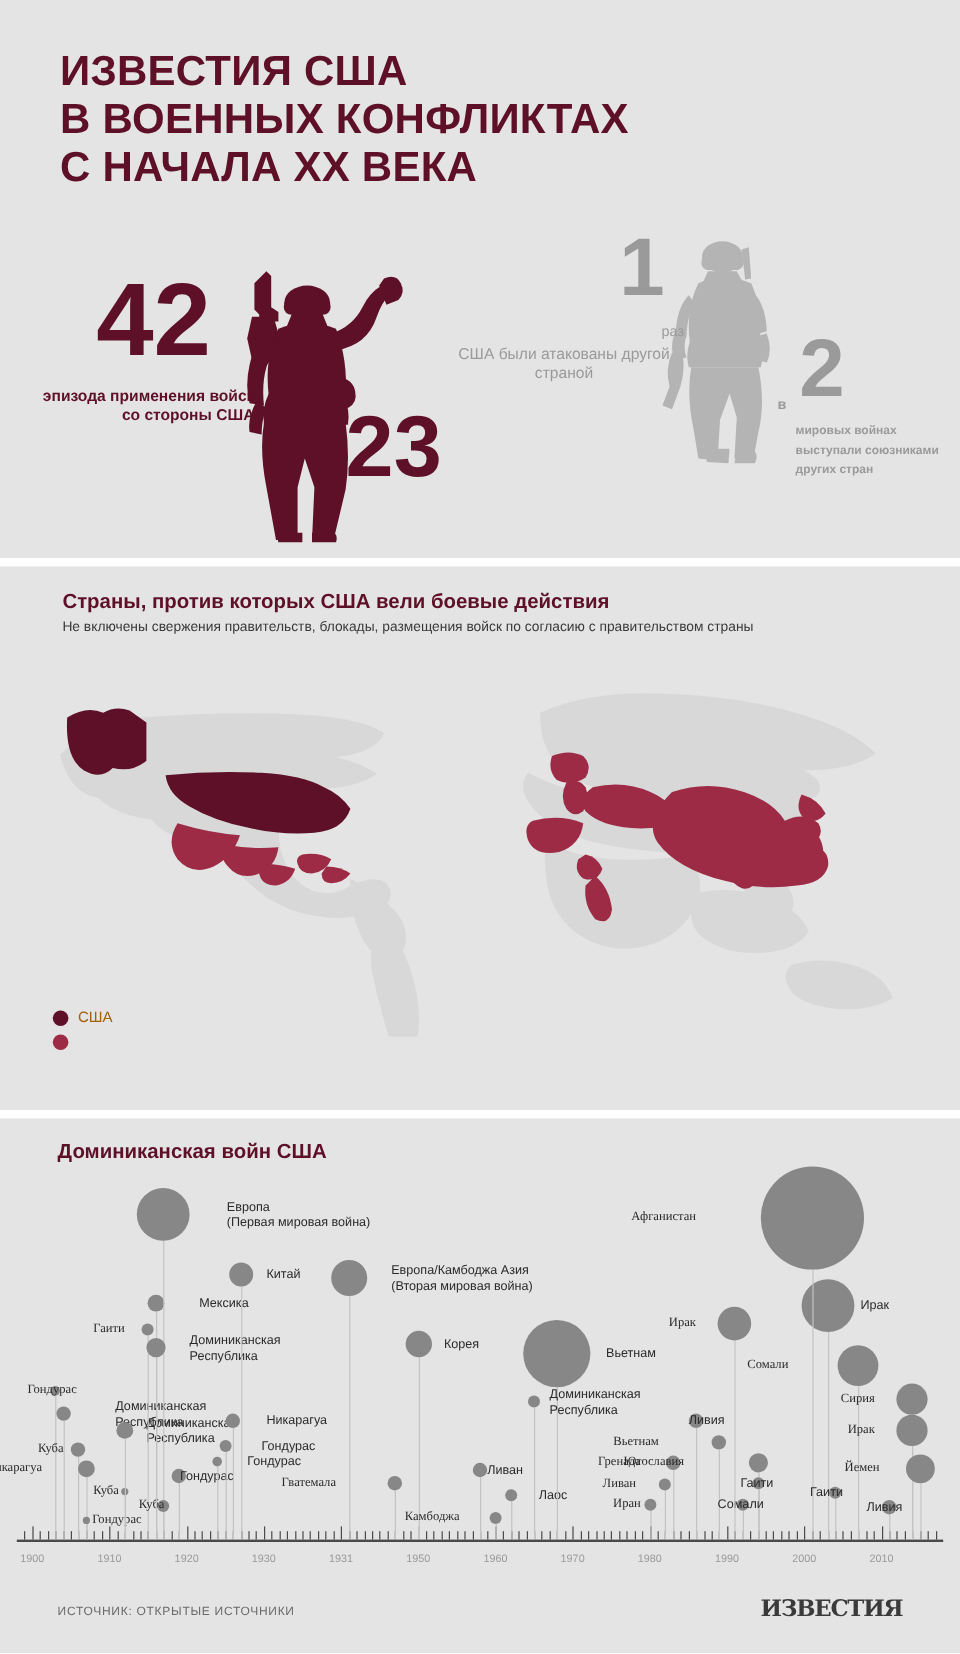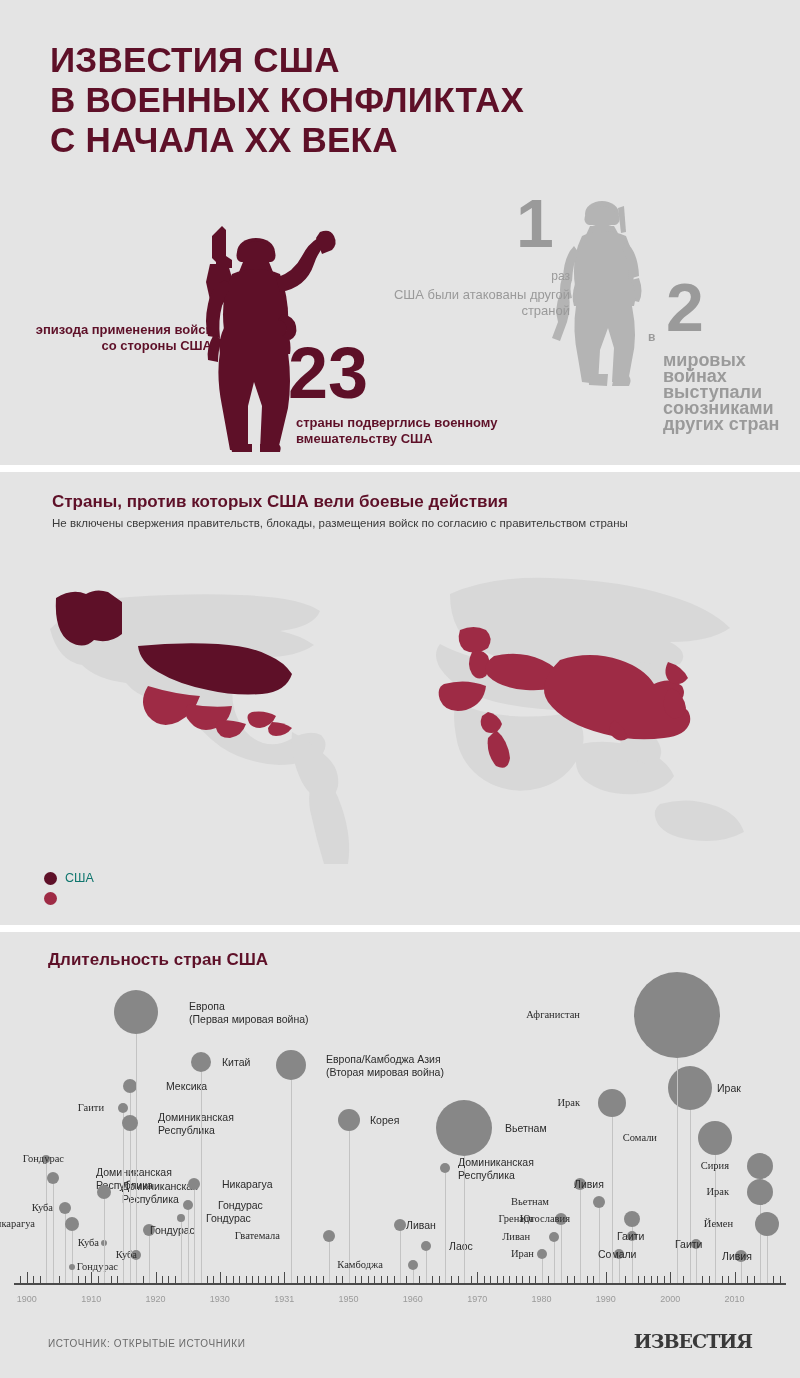--- a/index.html
+++ b/index.html
@@ -20,37 +20,37 @@
   #n42{left:48px;top:232px;font-size:86px;color:#5e1028;width:160px;text-align:center;}
   #t42{position:absolute;left:30px;top:322px;width:182px;text-align:right;color:#5e1028;
        font-size:13px;font-weight:bold;line-height:16px;}
   #n23{left:288px;top:344px;font-size:72px;color:#5e1028;width:120px;text-align:left;}
   #t23{position:absolute;left:296px;top:415px;width:260px;text-align:left;color:#5e1028;
        font-size:13px;font-weight:bold;line-height:16px;}
 
   #n1{left:500px;top:196px;font-size:68px;color:#9a9a9a;width:70px;text-align:center;}
   #t1a{position:absolute;left:450px;top:269px;width:120px;text-align:right;color:#9a9a9a;
        font-size:12px;line-height:15px;}
-  #t1b{position:absolute;left:370px;top:287px;width:200px;text-align:right;color:#9a9a9a;
+  #t1b{position:absolute;left:370px;top:287px;width:200px;text-align:center;color:#9a9a9a;
        font-size:13px;line-height:16px;}
   #nv{position:absolute;left:648px;top:330px;font-size:12px;color:#9a9a9a;font-weight:bold;}
   #n2{left:666px;top:280px;font-size:68px;color:#9a9a9a;width:70px;text-align:left;}
   #t2{position:absolute;left:663px;top:352px;width:130px;text-align:left;color:#9a9a9a;
-      font-size:18px;font-weight:bold;line-height:16px;}
+      font-size:10px;font-weight:bold;line-height:16px;}
 
   .soldier{position:absolute;}
   #soldier-red{left:170px;top:222px;width:175px;height:230px;}
   #soldier-grey{left:540px;top:198px;width:130px;height:190px;}
 
   
   #map-title{position:absolute;left:52px;top:20px;color:#5e1028;font-size:17px;font-weight:bold;}
   #map-sub{position:absolute;left:52px;top:45px;color:#3a3a3a;font-size:11.5px;}
   #worldmap{position:absolute;left:20px;top:62px;width:760px;height:330px;}
 
-  #legend{position:absolute;left:44px;top:398px;font-size:12.5px;color:#0f766e;line-height:17px;}
+  #legend{position:absolute;left:44px;top:368px;font-size:12.5px;color:#a16207;line-height:17px;}
   .lg-row{display:flex;align-items:flex-start;margin-bottom:3px;}
   .lg-dot{width:13px;height:13px;border-radius:50%;margin-right:8px;margin-top:2px;flex:0 0 auto;}
   .lg-txt div{white-space:nowrap;}
 
   
   #chart-title{position:absolute;left:48px;top:18px;color:#5e1028;font-size:17px;font-weight:bold;}
   #plot{position:absolute;left:0;top:0;width:800px;height:446px;}
   .bub{position:absolute;border-radius:50%;background:#878787;}
   .stem{position:absolute;width:1px;background:#c3c3c3;}
   .blab{position:absolute;font-size:10.5px;color:#2b2b2b;line-height:12.5px;white-space:nowrap;}
@@ -89,24 +89,24 @@
         <path d="M56 58 q-14 4 -18 24 q-4 18 0 32 l12 2 q-2 -18 2 -32 q4 -14 10 -18Z"></path>
         <path d="M44 112 q-8 14 -6 26 l10 2 q0 -12 4 -22Z"></path>
         <path d="M54 106 l62 0 q6 14 4 26 l-70 0 q-2 -14 4 -26Z"></path>
         <path d="M50 130 l68 0 q4 30 0 56 l-10 42 l-18 0 l2 -44 l-8 -24 l-6 24 l0 44 l-18 0 l-8 -44 q-6 -30 -2 -54Z"></path>
         <path d="M64 222 l18 0 l0 8 l-20 0 q-2 -6 2 -8Z"></path>
         <path d="M90 222 l18 0 q4 2 2 8 l-20 0Z"></path>
         <path d="M112 92 q12 2 14 12 q2 10 -6 14 l-8 -4 q6 -4 4 -10 q-2 -6 -8 -6Z"></path>
       </g>
     </svg>
 
+    <div class="bignum" id="n42">42</div>
     <div id="t42">эпизода применения войск со стороны США</div>
 
     <div class="bignum" id="n23">23</div>
-    <div id="t23">страны подверглись военному вмешательству США</div>
 
     <svg class="soldier" id="soldier-grey" viewBox="0 0 130 190">
       <g fill="#b4b4b4">
         <ellipse cx="62" cy="16" rx="17" ry="13"></ellipse>
         <path d="M45 18 q17 -20 34 0 q2 7 -4 9 l-26 0 q-6 -2 -4 -9Z"></path>
         <path d="M78 10 l6 -2 l2 26 l-5 1Z"></path>
         <path d="M50 28 h24 l5 9 h-33Z"></path>
         <path d="M42 38 q20 -10 44 0 q10 22 7 50 l-58 0 q-4 -28 7 -50Z"></path>
         <path d="M34 48 q-10 10 -11 32 l9 3 q1 -20 7 -28Z"></path>
         <path d="M86 44 q12 10 13 34 l-10 3 q-1 -22 -7 -30Z"></path>
@@ -176,21 +176,21 @@
             <div>США</div>
           </span>
       </div>
       <div class="lg-row">
         <span class="lg-dot" style="background:#9e2b45"></span>
       </div>
     </div>
   </div>
 
   <div class="section" id="sec-chart">
-    <div id="chart-title">Длительность стран США</div>
+    <div id="chart-title">Доминиканская войн США</div>
     <div id="plot">
       <div id="axis"></div>
     <div class="tick" style="left: 20.4333px;"></div>
         <div class="tick maj" style="left: 26.8667px;"></div>
         <div class="tick" style="left: 33.3px;"></div>
         <div class="tick" style="left: 39.7333px;"></div>
         <div class="tick" style="left: 46.1667px;"></div>
         <div class="tick" style="left: 52.6px;"></div>
         <div class="tick" style="left: 59.0333px;"></div>
         <div class="tick" style="left: 65.4667px;"></div>

